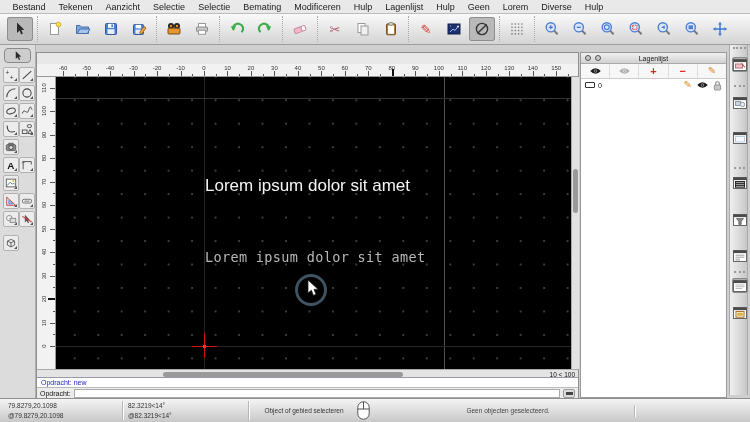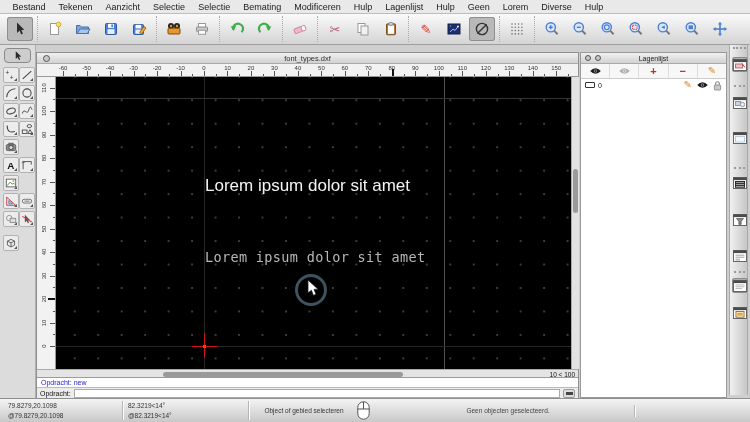--- a/index.html
+++ b/index.html
@@ -520,24 +520,20 @@
         <div class="ptool" style="left: 3px; top: 190px;">
           <span style="display:flex">
             <svg viewBox="0 0 14 14" width="12" height="12">
               <path d="M2.8,4.8 L7,2.8 L11.2,4.8 L11.2,9.4 L7,11.6 L2.8,9.4 Z M2.8,4.8 L7,6.8 L11.2,4.8 M7,6.8 L7,11.6" fill="none" stroke="#444" stroke-width="0.9"></path>
             </svg>
           </span>
         </div>
       </div>
 
     <div class="docwin">
-      <div class="doc-title">
-        <span class="circ" style="left:6px;top:2px;"></span>
-        <span class="t">font_types.dxf</span>
-      </div>
       <div class="hruler" id="hruler">
           <span class="num" style="left: 26.12px;">-60</span>
           <i class="tickh" style="left: 26.12px; height: 5px;"></i>
           <i class="tickh" style="left: 37.86px; height: 2.5px;"></i>
           <span class="num" style="left: 49.6px;">-50</span>
           <i class="tickh" style="left: 49.6px; height: 5px;"></i>
           <i class="tickh" style="left: 61.34px; height: 2.5px;"></i>
           <span class="num" style="left: 73.08px;">-40</span>
           <i class="tickh" style="left: 73.08px; height: 5px;"></i>
           <i class="tickh" style="left: 84.82px; height: 2.5px;"></i>

